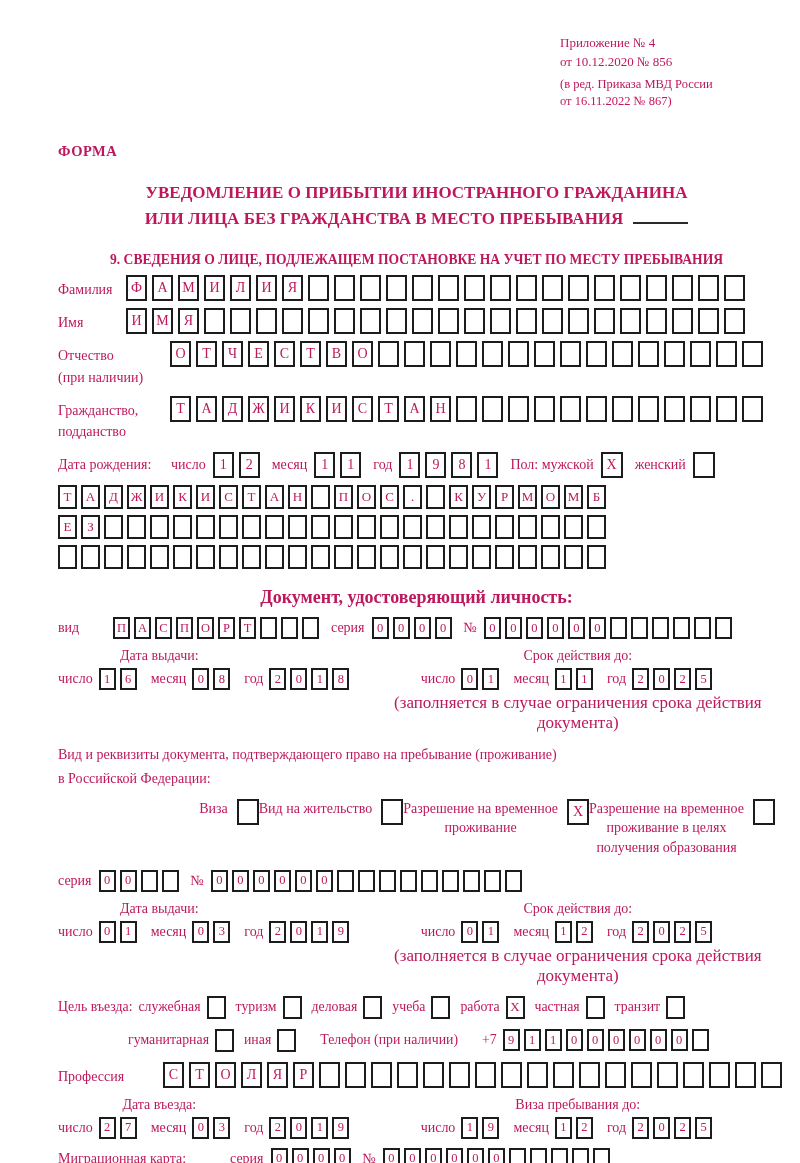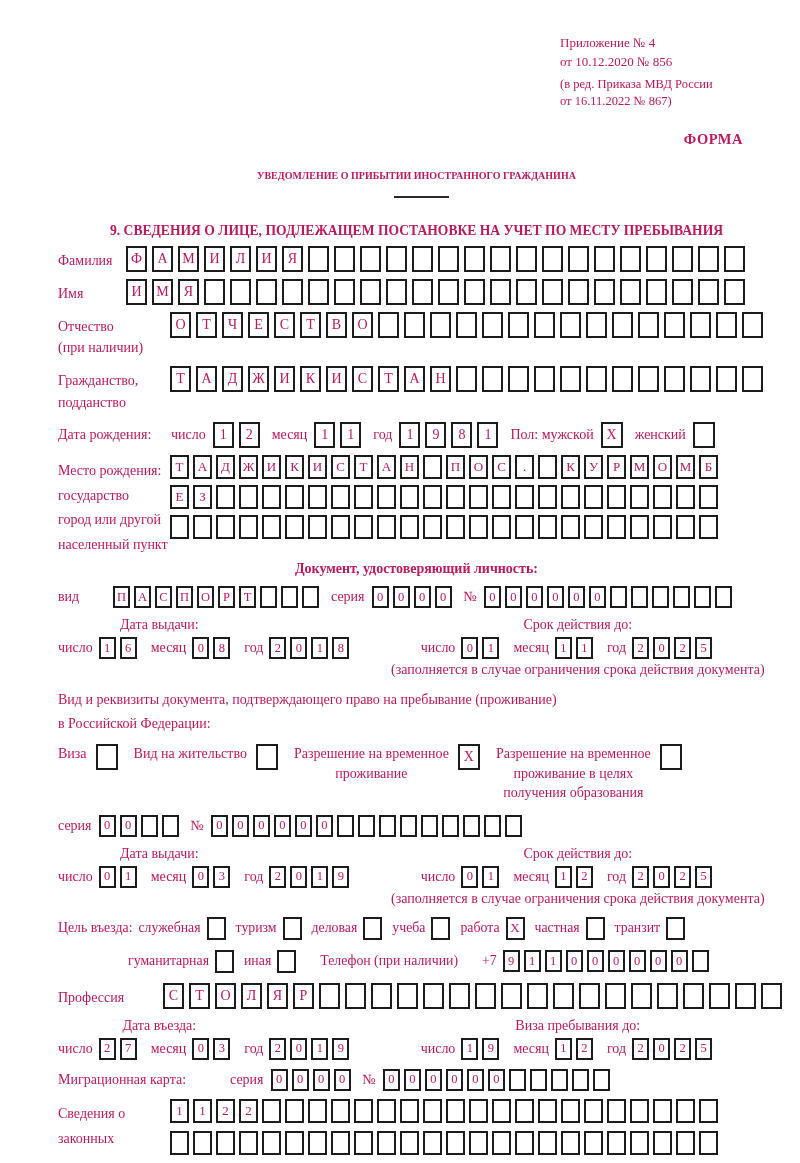--- a/index.html
+++ b/index.html
@@ -4,47 +4,47 @@
 <style>
   html,body{margin:0;padding:0;background:#e8e8e8;}
   .page{
     width:800px;height:1163px;box-sizing:border-box;background:#ffffff;
     padding:34px 25px 10px 58px;margin:0 auto;color:#be185d;
     font-family:Liberation Serif, serif;font-size:14px;
     overflow:hidden;position:relative;
   }
   .annex{margin-left:502px;width:200px;font-size:13px;line-height:1.45;}
   .annex-note{margin-top:4px;font-size:12.5px;line-height:1.4;}
-  .forma{margin-top:20px;padding-right:32px;text-align:right;font-weight:bold;font-size:14.5px;letter-spacing:.5px;}
-  .title{margin-top:20px;text-align:center;font-weight:bold;font-size:10px;line-height:1.55;}
+  .forma{margin-top:32px;padding-right:32px;font-weight:bold;font-size:14.5px;letter-spacing:.5px;}
+  .title{margin-top:20px;text-align:center;font-weight:bold;font-size:17px;line-height:1.55;}
   .blankline{display:inline-block;width:55px;border-bottom:2px solid #2a2a2a;height:13px;margin-left:10px;}
   .sect{margin-top:20px;text-align:center;font-weight:bold;font-size:13.6px;}
   .frow{display:flex;align-items:flex-start;margin-top:7px;}
   .lab{flex:0 0 auto;padding-top:4px;line-height:1.55;}
   .w68{width:68px;} .w112{width:112px;} .w105{width:105px;}
   .cells{display:flex;flex-wrap:nowrap;}
   .cell{box-sizing:border-box;border:2px solid #1c1c1c;display:flex;align-items:center;justify-content:center;background:#fff;}
   .cells.big{gap:5px;} .cells.big .cell{width:21px;height:26px;font-size:14px;}
   .cells.mid{gap:4px;margin-bottom:6px;} .cells.mid .cell{width:19px;height:24px;font-size:13px;}
   .cells.sm{gap:4px;} .cells.sm .cell{width:17px;height:22px;font-size:12.5px;}
   .inline-row{display:flex;align-items:center;margin-top:9px;white-space:nowrap;}
   .inline-row .t{margin-right:7px;} .inline-row .t.ml{margin-left:12px;}
   .cb{box-sizing:border-box;width:22px;height:26px;border:2px solid #1c1c1c;display:flex;align-items:center;justify-content:center;font-size:14px;background:#fff;flex:0 0 auto;}
   .cb.s{width:19px;height:23px;font-size:13px;}
   .datecols{display:flex;margin-top:9px;}
   .dcol-l{width:45%;} .dcol-r{width:55%;}
   .dhead{text-align:center;margin-bottom:4px;}
   .drow{display:flex;align-items:center;white-space:nowrap;}
   .drow .t{margin-right:6px;} .drow .t.ml{margin-left:14px;}
-  .subnote{font-size:14px;text-align:center;margin-top:3px;}
+  .subnote{font-size:17px;text-align:center;margin-top:3px;}
   .para{margin-top:10px;line-height:1.7;}
-  .optrow{display:flex;align-items:flex-start;margin-top:8px;}
+  .optrow{display:flex;align-items:flex-start;margin-top:8px;justify-content:flex-end;}
   .opt{display:flex;align-items:flex-start;}
   .opt .olabel{text-align:center;line-height:1.4;margin-right:9px;}
-  .opt + .opt{margin-left:16px;}
+  .opt + .opt{}
   .goalrow{display:flex;align-items:center;margin-top:10px;white-space:nowrap;font-size:13.8px;}
   .goalrow .t{margin-right:6px;} .goalrow .gap{width:10px;}
   .repwrap{display:flex;margin-top:8px;}
 </style>
 </head>
 <body>
 
 <div class="page">
 
   <div class="annex">
@@ -54,21 +54,21 @@
       <div>(в ред. Приказа МВД России</div>
       <div>от 16.11.2022 № 867)</div>
     </div>
   </div>
 
   <div class="forma">ФОРМА</div>
 
   <div class="title">
     <div>УВЕДОМЛЕНИЕ О ПРИБЫТИИ ИНОСТРАННОГО ГРАЖДАНИНА</div>
     <div>
-      <span class="blankline"></span>
+      <span>ИЛИ ЛИЦА БЕЗ ГРАЖДАНСТВА В МЕСТО ПРЕБЫВАНИЯ</span><span class="blankline"></span>
     </div>
   </div>
 
   <div class="sect">9. СВЕДЕНИЯ О ЛИЦЕ, ПОДЛЕЖАЩЕМ ПОСТАНОВКЕ НА УЧЕТ ПО МЕСТУ ПРЕБЫВАНИЯ</div>
 
   <div class="frow">
     <div class="lab w68">Фамилия</div>
     <div class="cells big">
         <span class="cell">Ф</span>
         <span class="cell">А</span>
@@ -210,26 +210,20 @@
         <span class="cell">8</span>
         <span class="cell">1</span>
       </span>
     <span class="t ml">Пол: мужской</span>
     <span class="cb">X</span>
     <span class="t ml">женский</span>
     <span class="cb"></span>
   </div>
 
   <div class="frow">
-    <div class="lab w112" style="line-height:1.75">
-      <div>Место рождения:</div>
-      <div>государство</div>
-      <div>город или другой</div>
-      <div>населенный пункт</div>
-    </div>
     <div>
       <div class="cells mid">
           <span class="cell">Т</span>
           <span class="cell">А</span>
           <span class="cell">Д</span>
           <span class="cell">Ж</span>
           <span class="cell">И</span>
           <span class="cell">К</span>
           <span class="cell">И</span>
           <span class="cell">С</span>
@@ -298,21 +292,21 @@
           <span class="cell"></span>
           <span class="cell"></span>
           <span class="cell"></span>
           <span class="cell"></span>
           <span class="cell"></span>
           <span class="cell"></span>
         </div>
     </div>
   </div>
 
-  <div class="sect" style="margin-top:4px;font-size:14px">Документ, удостоверяющий личность:</div>
+  <div class="sect" style="margin-top:12px;font-size:18px">Документ, удостоверяющий личность:</div>
 
   <div class="inline-row">
     <span class="t" style="width:48px">вид</span>
     <span class="cells sm">
         <span class="cell">П</span>
         <span class="cell">А</span>
         <span class="cell">С</span>
         <span class="cell">П</span>
         <span class="cell">О</span>
         <span class="cell">Р</span>

